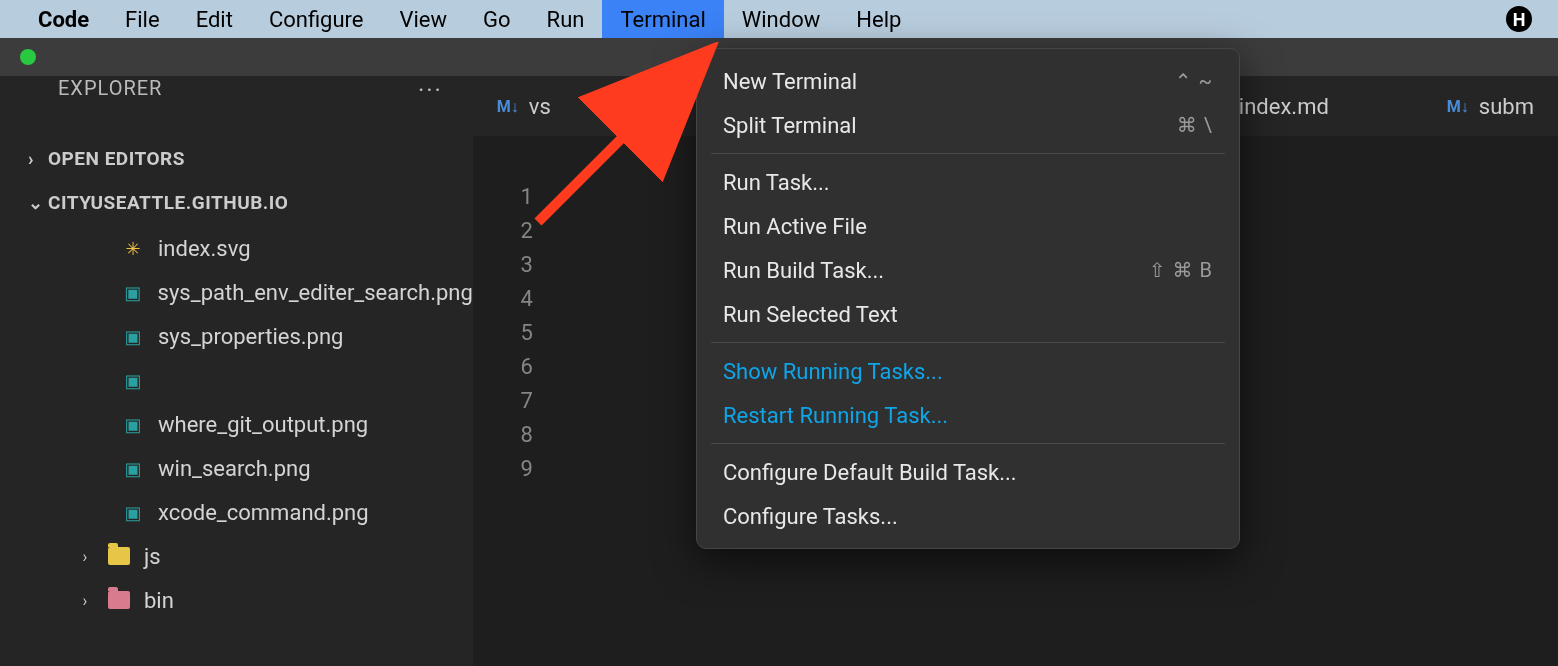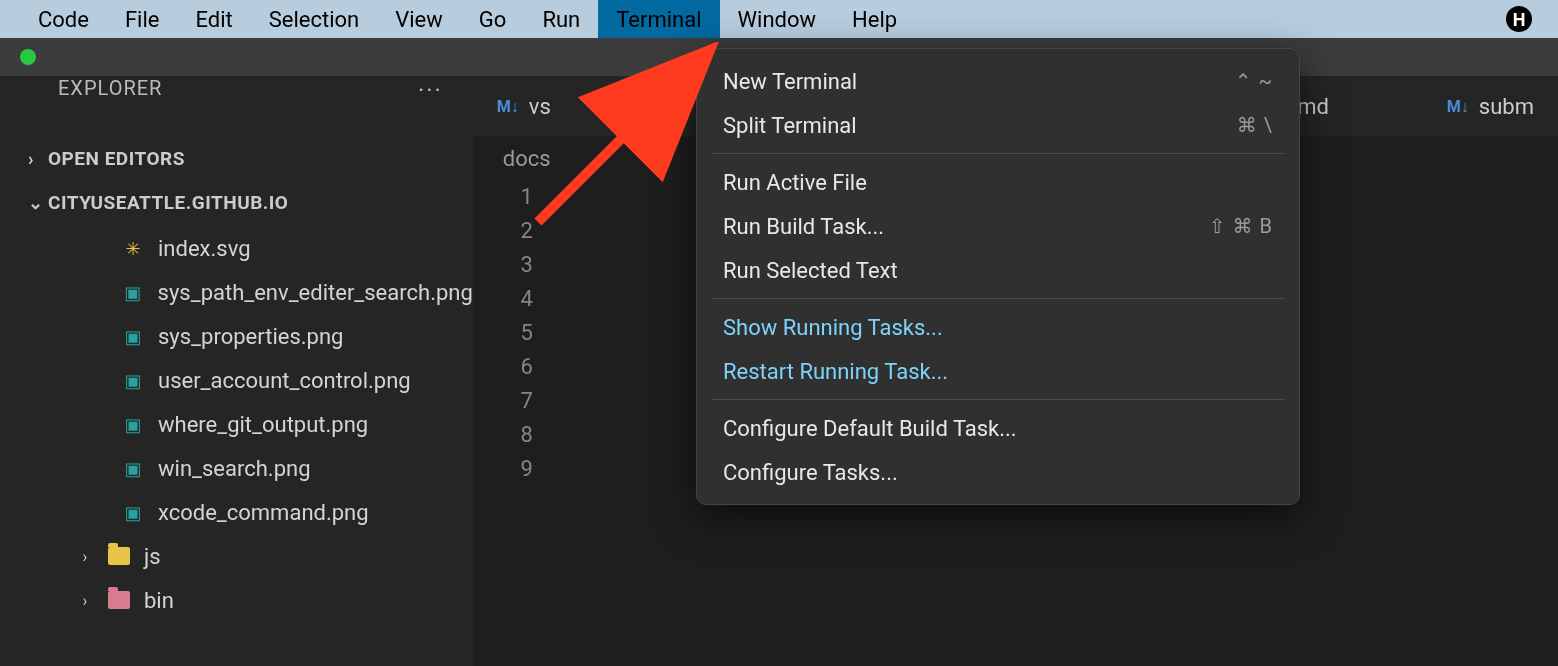--- a/index.html
+++ b/index.html
@@ -1,22 +1,22 @@
 <!DOCTYPE html>
 <html><head>
 <meta charset="utf-8">
 <style>
   * { margin:0; padding:0; box-sizing:border-box; font-family:-apple-system,BlinkMacSystemFont,"Segoe UI",Roboto,sans-serif; }
   body { width:1558px; height:666px; overflow:hidden; background:#1e1e1e; position:relative; }
 
   
   .menubar { height:38px; background:#b7ccdd; display:flex; align-items:center; padding:0 20px; font-size:22px; color:#000; position:relative; z-index:5; }
   .menubar .item { padding:0 18px; height:38px; display:flex; align-items:center; cursor:default; }
-  .menubar .item.bold { font-weight:400; }
-  .menubar .item.active { background:#0369a1; }
+  .menubar .item.bold { font-weight:700; }
+  .menubar .item.active { background:#3b82f6; }
   .menubar .spacer { flex:1; }
   .h-icon { width:26px; height:26px; border-radius:50%; background:#000; color:#fff; display:flex; align-items:center; justify-content:center; font-weight:700; font-size:18px; margin-right:6px; }
 
   
   .titlestrip { height:38px; background:#3c3c3c; display:flex; align-items:center; padding-left:20px; }
   .traffic { width:16px; height:16px; border-radius:50%; background:#28c840; }
 
   
   .main { display:flex; height:calc(100% - 76px); }
 
@@ -42,37 +42,37 @@
   .editor { flex:1; background:#1e1e1e; position:relative; }
   .tabbar { height:60px; display:flex; align-items:center; background:#252526; overflow:hidden; }
   .tab { height:60px; padding:0 24px; display:flex; align-items:center; gap:10px; color:#ccc; font-size:22px; cursor:pointer; }
   .tab-gap-1 { width:608px; }
   .md-icon { color:#4a8cd8; font-size:16px; font-weight:700; }
   .breadcrumb { height:44px; display:flex; align-items:center; padding-left:30px; font-size:22px; color:#9a9a9a; }
   .gutter { position:absolute; left:30px; top:104px; text-align:right; color:#858585; font-size:22px; line-height:34px; }
   .gutter div { width:30px; }
 
   
-  .dropdown { position:absolute; left:696px; top:48px; width:604px; background:#303030; border:1px solid #454545; border-radius:10px; box-shadow:0 12px 40px rgba(0,0,0,.6); padding:10px 0; z-index:20; }
+  .dropdown { position:absolute; left:696px; top:48px; width:544px; background:#303030; border:1px solid #454545; border-radius:10px; box-shadow:0 12px 40px rgba(0,0,0,.6); padding:10px 0; z-index:20; }
   .dd-item { height:44px; display:flex; align-items:center; justify-content:space-between; padding:0 26px; color:#e8e8e8; font-size:22px; cursor:default; }
-  .dd-item.disabled { color:#7dd3fc; }
+  .dd-item.disabled { color:#0ea5e9; }
   .dd-item .shortcut { color:#9a9a9a; font-size:20px; letter-spacing:1px; }
   .dd-sep { height:1px; background:#4a4a4a; margin:6px 14px; }
 
   
   .arrow { position:absolute; left:528px; top:42px; z-index:30; pointer-events:none; }
 </style>
 </head>
 <body>
 
 <div class="menubar">
   <div class="item bold">Code</div>
   <div class="item">File</div>
   <div class="item">Edit</div>
-  <div class="item">Selection</div>
+  <div class="item">Configure</div>
   <div class="item">View</div>
   <div class="item">Go</div>
   <div class="item">Run</div>
   <div class="item active">Terminal</div>
   <div class="item">Window</div>
   <div class="item">Help</div>
   <div class="spacer"></div>
   <div class="h-icon">H</div>
 </div>
 
@@ -103,21 +103,20 @@
       <div class="tree-row">
           <span class="file-icon png">▣</span>
           <span>sys_path_env_editer_search.png</span>
         </div>
       <div class="tree-row">
           <span class="file-icon png">▣</span>
           <span>sys_properties.png</span>
         </div>
       <div class="tree-row">
           <span class="file-icon png">▣</span>
-          <span>user_account_control.png</span>
         </div>
       <div class="tree-row">
           <span class="file-icon png">▣</span>
           <span>where_git_output.png</span>
         </div>
       <div class="tree-row">
           <span class="file-icon png">▣</span>
           <span>win_search.png</span>
         </div>
       <div class="tree-row">
@@ -147,21 +146,20 @@
       <div class="tab">
           <span class="md-icon">M↓</span>
           <span>index.md</span>
         </div>
       <div style="width:70px"></div>
       <div class="tab">
           <span class="md-icon">M↓</span>
           <span>subm</span>
         </div>
     </div>
-    <div class="breadcrumb">docs</div>
     <div class="gutter">
       <div>1</div>
       <div>2</div>
       <div>3</div>
       <div>4</div>
       <div>5</div>
       <div>6</div>
       <div>7</div>
       <div>8</div>
       <div>9</div>
@@ -173,20 +171,24 @@
   <div class="dd-item">
       <span>New Terminal</span>
       <span class="shortcut">⌃ ~</span>
     </div>
   <div class="dd-item">
       <span>Split Terminal</span>
       <span class="shortcut">⌘ \</span>
     </div>
   <div class="dd-sep"></div>
   <div class="dd-item">
+      <span>Run Task...</span>
+      <span class="shortcut"></span>
+    </div>
+  <div class="dd-item">
       <span>Run Active File</span>
     </div>
   <div class="dd-item">
       <span>Run Build Task...</span>
       <span class="shortcut">⇧ ⌘ B</span>
     </div>
   <div class="dd-item">
       <span>Run Selected Text</span>
     </div>
   <div class="dd-sep"></div>

